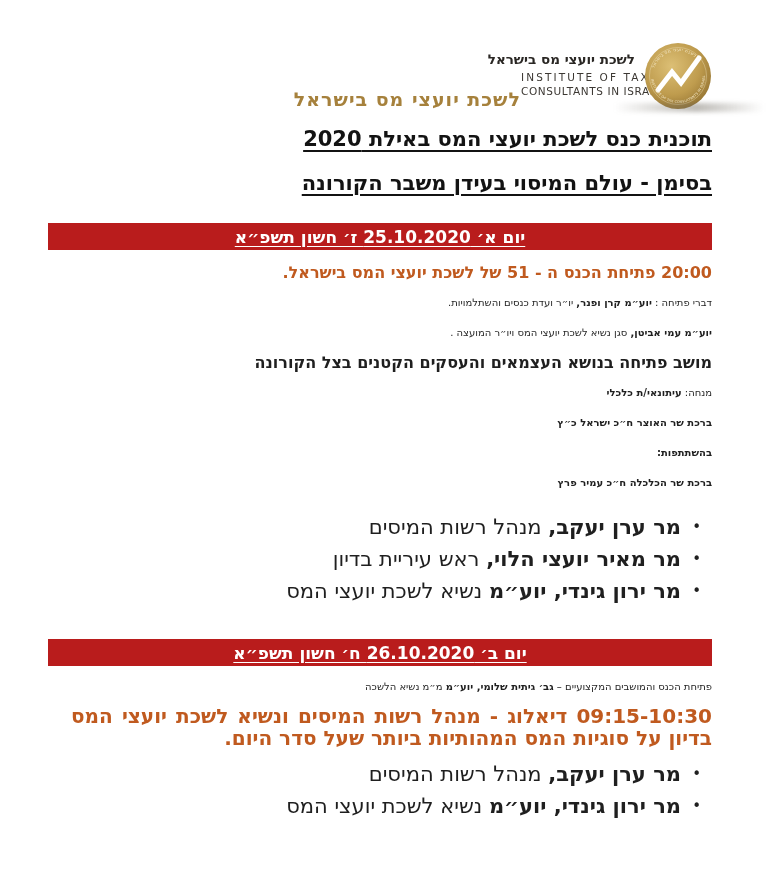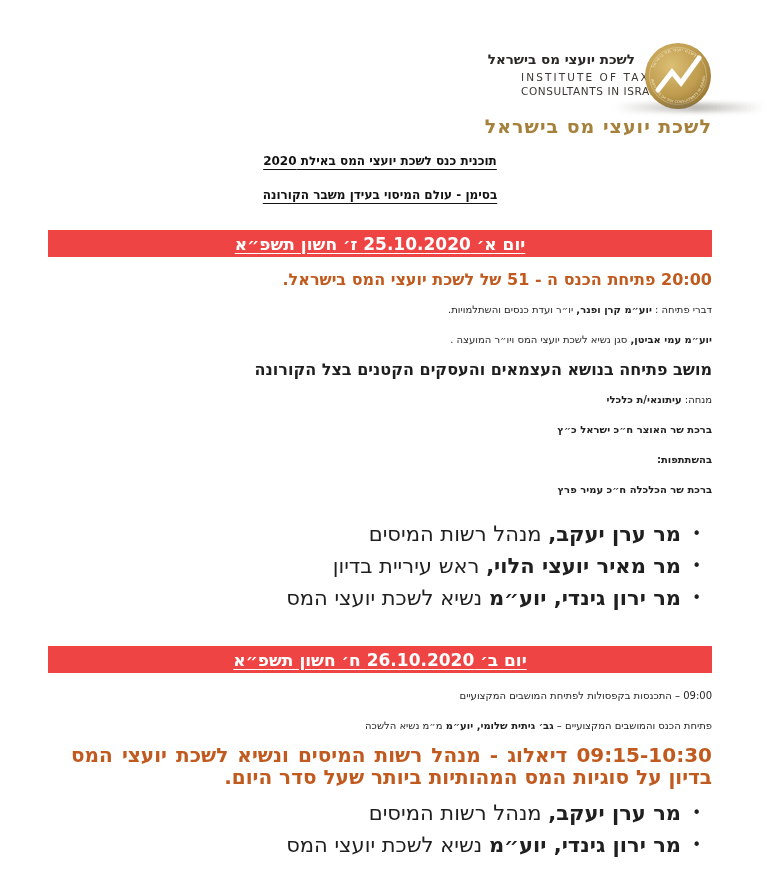--- a/index.html
+++ b/index.html
@@ -2,40 +2,40 @@
 <html lang="he"><head>
 <meta charset="utf-8">
 <style>
   * { box-sizing: border-box; margin: 0; padding: 0; }
   body { background:#ffffff; font-family:"DejaVu Sans", sans-serif; }
   .page{
     position:relative; width:774px; height:881px; margin:0 auto; background:#fff;
     direction:rtl; overflow:hidden; padding:42px 62px 0 48px; color:#1f1f1f;
   }
   
-  .logo-wrap{ display:flex; flex-direction:column; align-items:flex-start; }
+  .logo-wrap{ display:flex; flex-direction:row; align-items:flex-end; }
   .logo-row{ position:relative; display:flex; direction:ltr; align-items:flex-start; gap:9px; }
   .logo-text{ width:114px; padding-top:9px; text-align:center; }
   .logo-heb{ direction:rtl; font-weight:700; font-size:13.5px; color:#2a2724; white-space:nowrap; }
   .logo-en{ color:#3c3833; white-space:nowrap; }
   .en1{ font-size:10.5px; letter-spacing:2.1px; margin-top:4px; }
   .en2{ font-size:10.5px; letter-spacing:0.6px; margin-top:2px; }
   .seal{ width:68px; height:68px; display:block; }
   .seal-shadow{
     position:absolute; right:-52px; bottom:-2px; width:150px; height:9px;
     background:linear-gradient(to right, rgba(110,105,95,0) 0%, rgba(110,105,95,.45) 55%, rgba(110,105,95,0) 100%);
     filter:blur(2px);
   }
   .gold-title{ margin-top:5px; font-weight:700; font-size:19px; color:#a6813c; letter-spacing:1px; }
   
-  .doc-title{ text-align:center; font-weight:700; font-size:12px; color:#131313;
+  .doc-title{ text-align:right; font-weight:700; font-size:21px; color:#131313;
               text-decoration:underline; text-underline-offset:4px; }
   .t1{ margin-top:17px; } .t2{ margin-top:20px; }
   
-  .day-bar{ margin-top:28px; height:27px; background:#ef4444; display:flex; align-items:center; justify-content:center; }
+  .day-bar{ margin-top:28px; height:27px; background:#b91c1c; display:flex; align-items:center; justify-content:center; }
   .day-bar span{ color:#ffffff; font-weight:700; font-size:17px; text-decoration:underline; text-underline-offset:3px; }
   .bar2{ margin-top:38px; }
   
   .line{ margin-top:11px; line-height:19px; font-size:10px; text-align:right; }
   .first{ margin-top:13px; }
   b{ font-weight:700; }
   .orange{ color:#c05a1f; font-weight:700; }
   .big{ font-size:16px; }
   .dialog{ margin-top:9px; line-height:22px; font-size:20px; text-align:justify;margin-left:23px; }
   ul.bullets{ list-style:none; margin-top:26px; }
@@ -106,21 +106,20 @@
   <ul class="bullets">
     <li><b>מר ערן יעקב,</b><span> מנהל רשות המיסים</span></li>
     <li><b>מר מאיר יועצי הלוי,</b><span> ראש עיריית בדיון</span></li>
     <li><b>מר ירון גינדי, יוע״מ</b><span> נשיא לשכת יועצי המס</span></li>
   </ul>
 
   <div class="day-bar bar2">
     <span>יום ב׳  26.10.2020  ח׳ חשון תשפ״א</span>
   </div>
 
-  <p class="line first">09:00 – התכנסות בקפסולות לפתיחת המושבים המקצועיים</p>
 
   <p class="line"><span>פתיחת הכנס והמושבים המקצועיים – </span><b>גב׳ גיתית שלומי, יוע״מ</b><span> מ״מ נשיא הלשכה</span></p>
 
   <p class="dialog orange">09:15-10:30 דיאלוג - מנהל רשות המיסים ונשיא לשכת יועצי המס בדיון על סוגיות המס המהותיות ביותר שעל סדר היום.</p>
 
   <ul class="bullets b2">
     <li><b>מר ערן יעקב,</b><span> מנהל רשות המיסים</span></li>
     <li><b>מר ירון גינדי, יוע״מ</b><span> נשיא לשכת יועצי המס</span></li>
   </ul>
 

